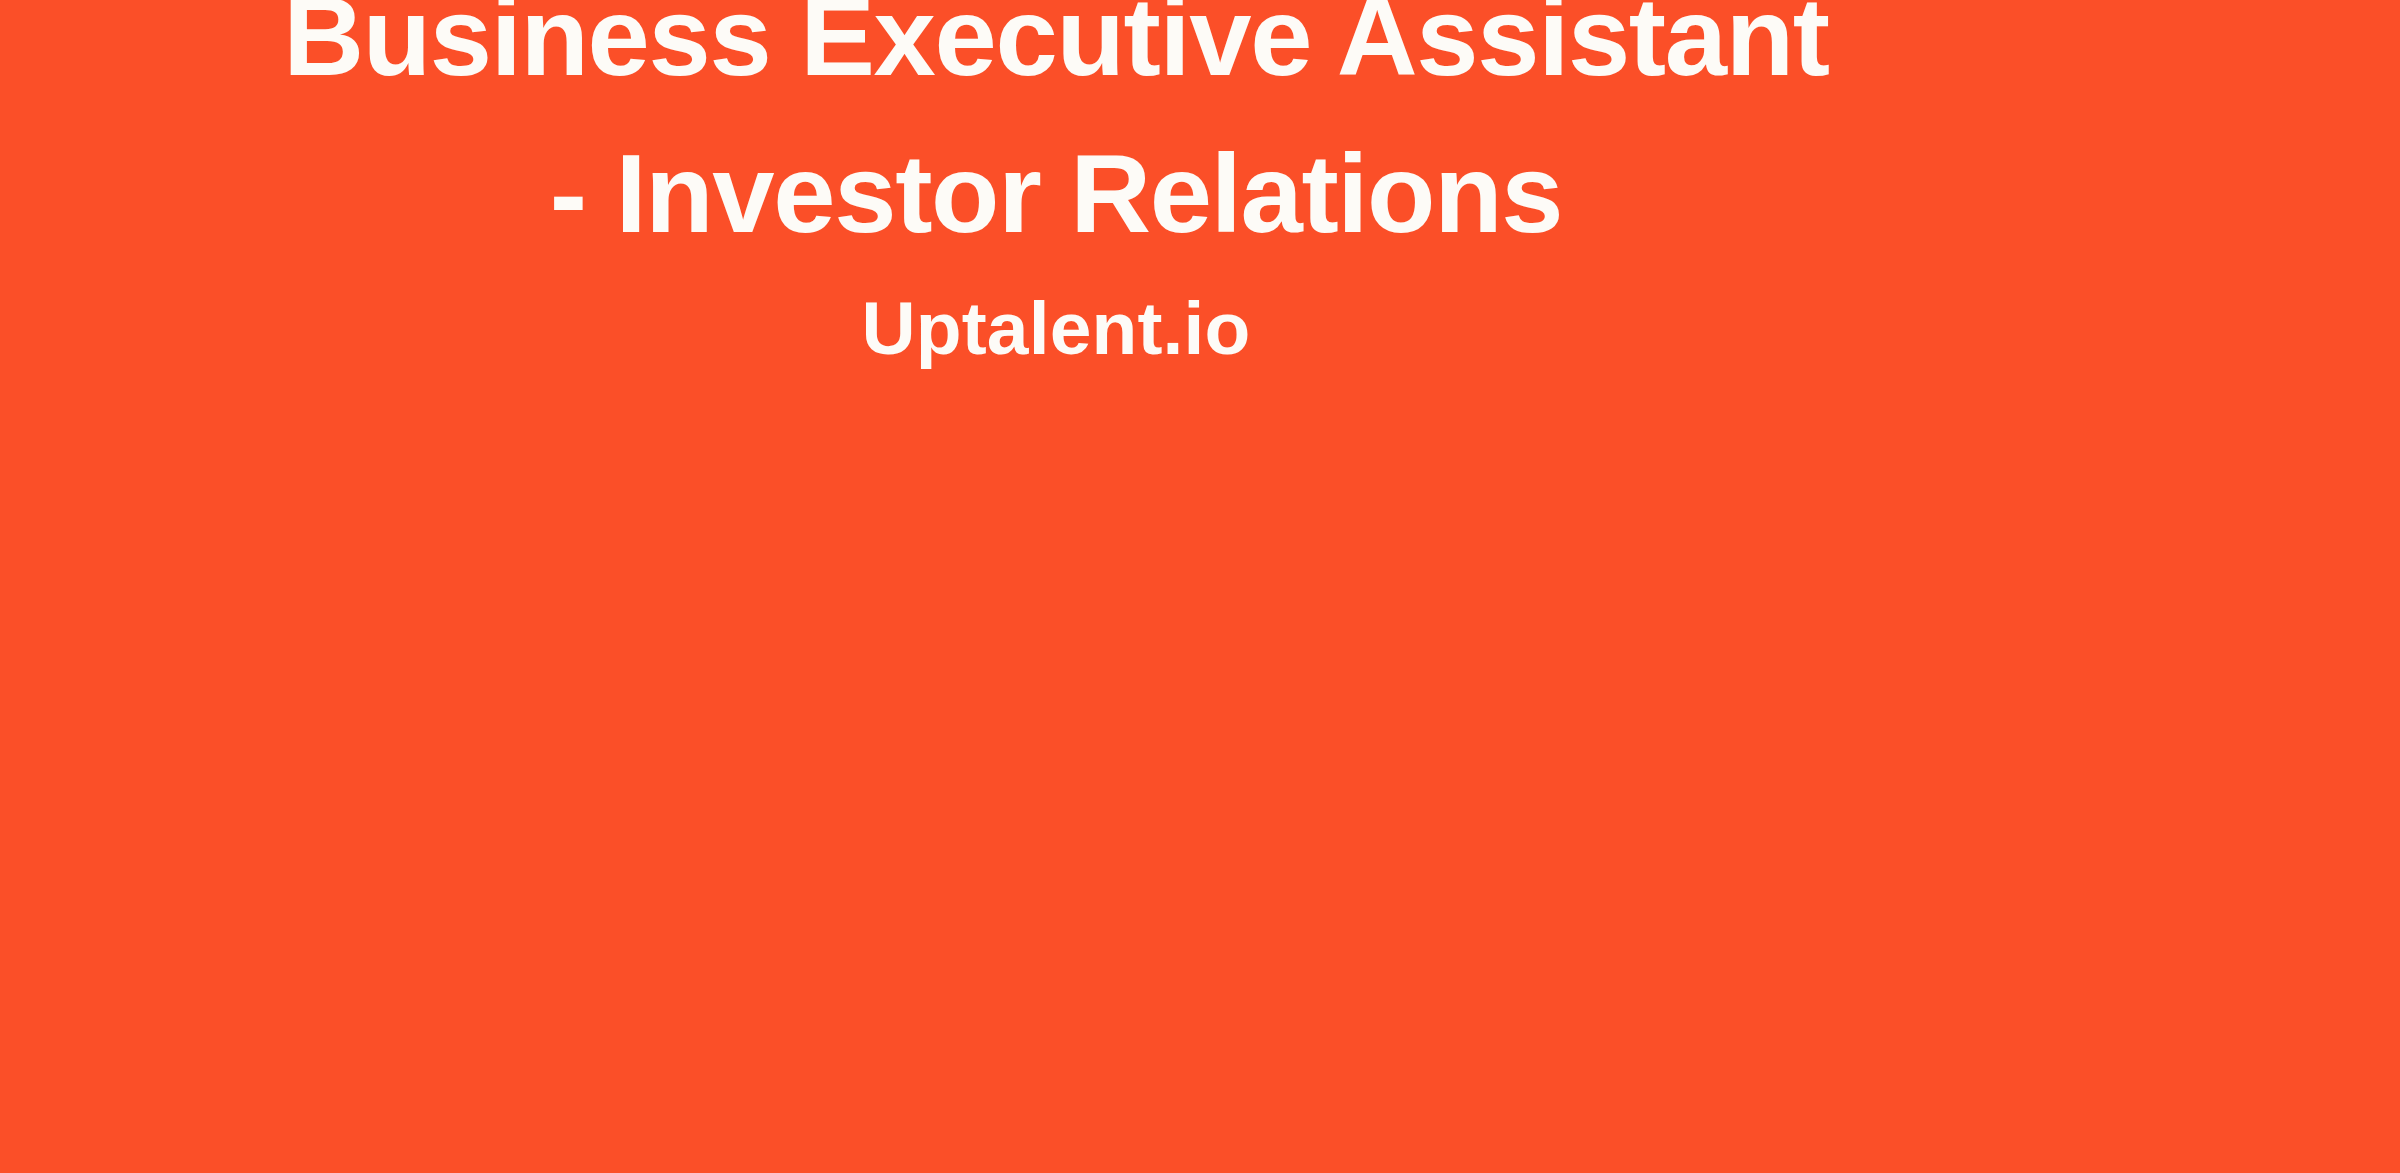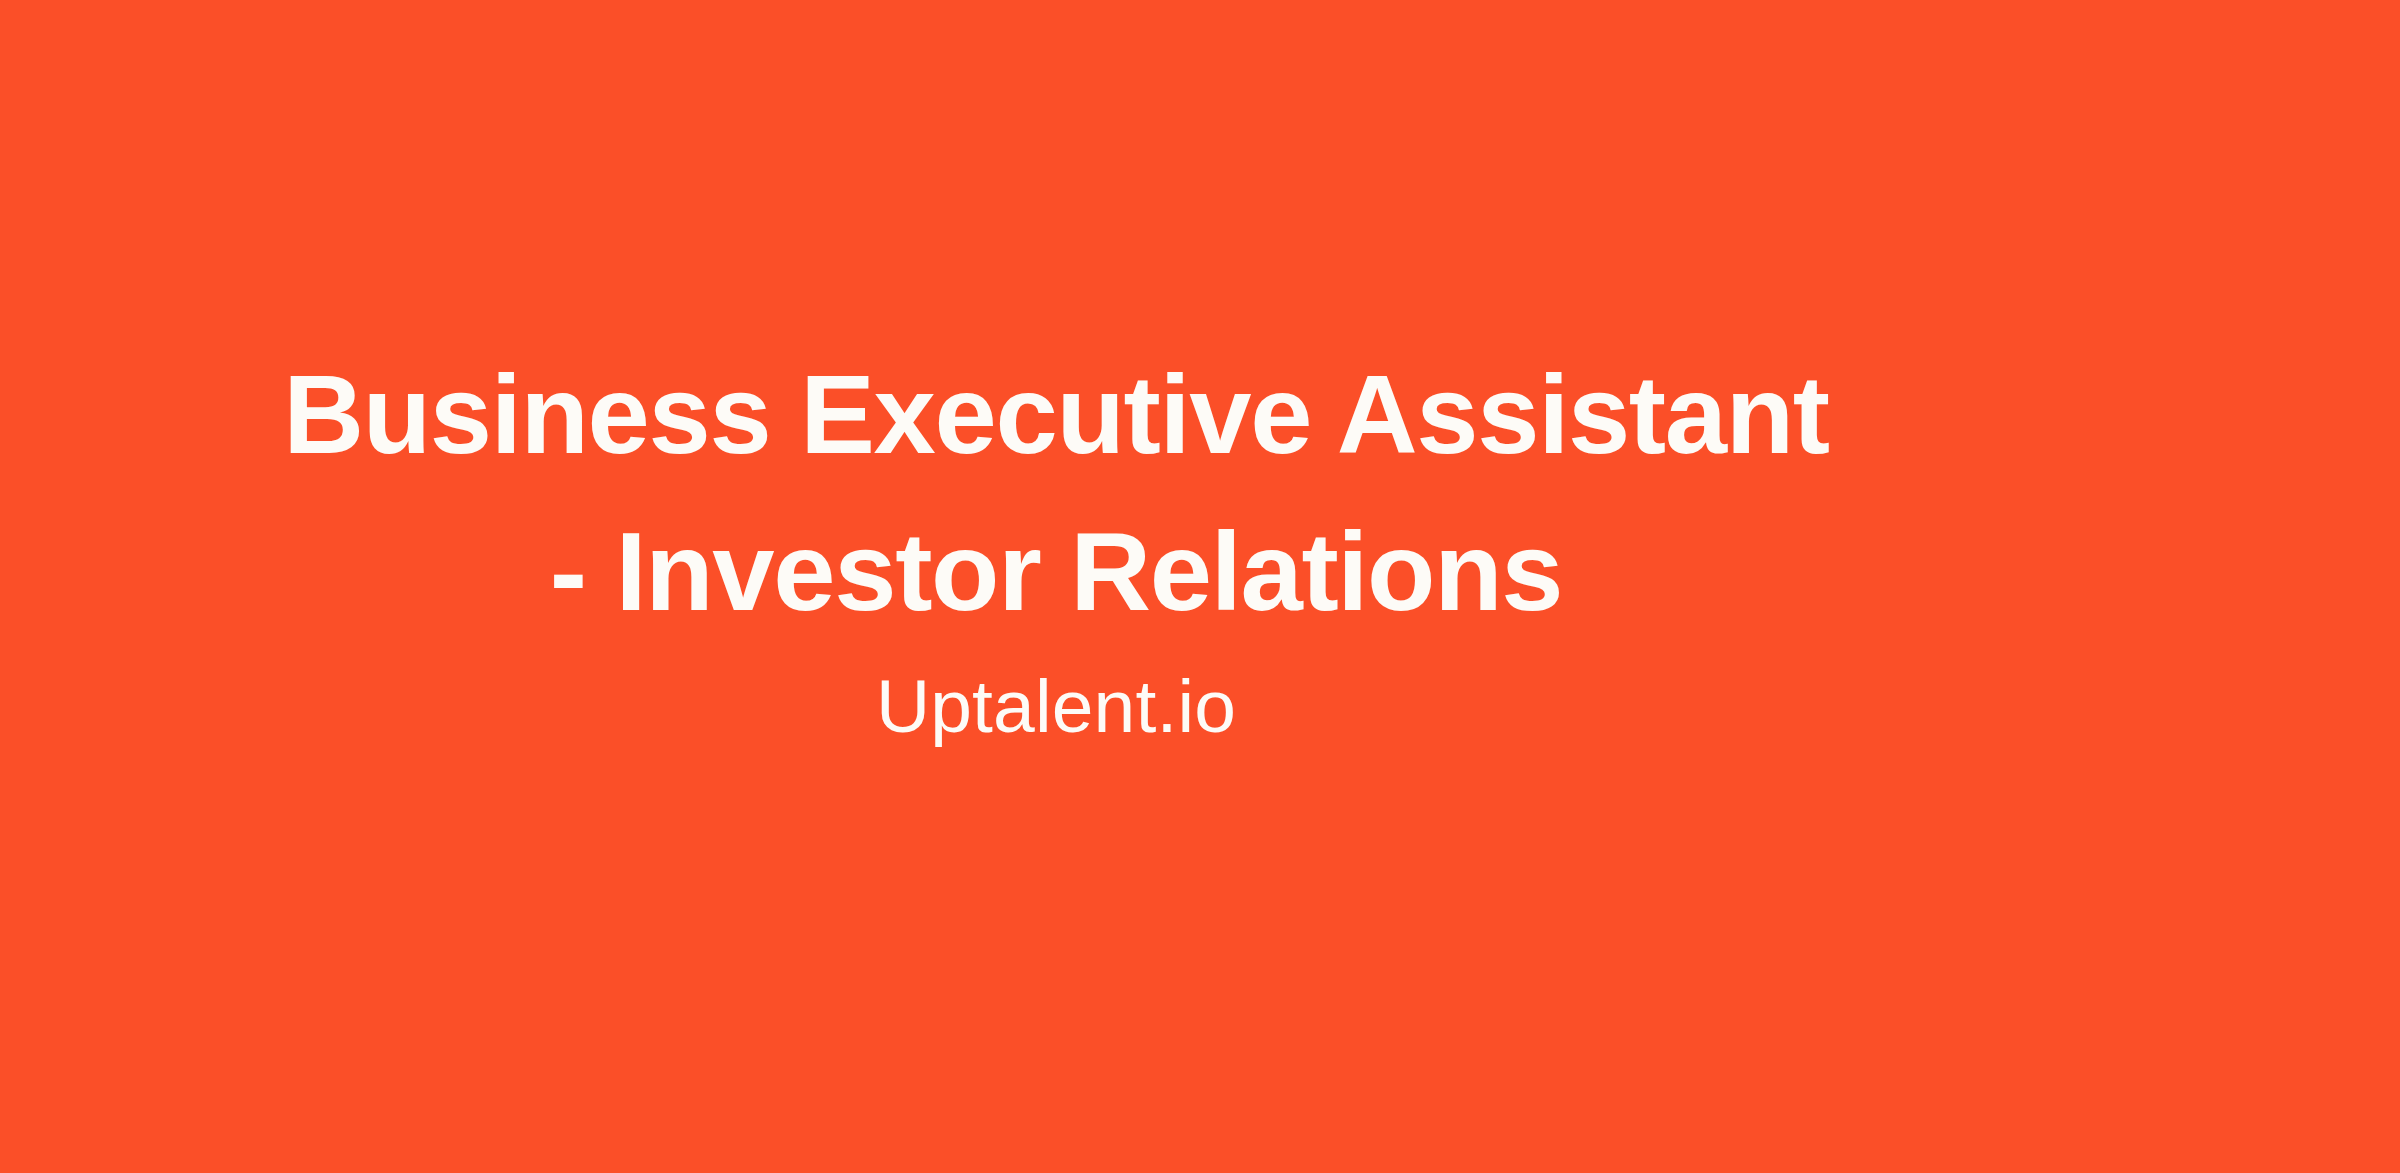--- a/index.html
+++ b/index.html
@@ -18,21 +18,21 @@
 
   .card {
     position: relative;
     box-sizing: border-box;
     width: 2112px;
     height: 1173px;
     background: #FB4F28;
     display: flex;
     flex-direction: column;
     align-items: center;
-    justify-content: center;
+    justify-content: flex-start;
     text-align: center;
     -webkit-font-smoothing: antialiased;
   }
 
   .stack {
     width: 2000px;
     display: flex;
     flex-direction: column;
     align-items: center;
     justify-content: center;
@@ -51,21 +51,21 @@
     white-space: pre-line;
     max-width: 1760px;
   }
 
   .subtitle {
     display: block;
     margin: 8px 0 0 0;
     padding: 0;
     color: #FDFBF7;
     font-size: 75px;
-    font-weight: 400;
+    font-weight: 700;
     line-height: 96px;
     letter-spacing: 0.002em;
   }
 </style>
 </head>
 <body style="background: rgb(251, 79, 40);">
 
 <div class="card" style="background: rgb(251, 79, 40);">
   <div class="stack">
     <h1 class="title" style="color: rgb(253, 251, 247);">Business Executive Assistant

